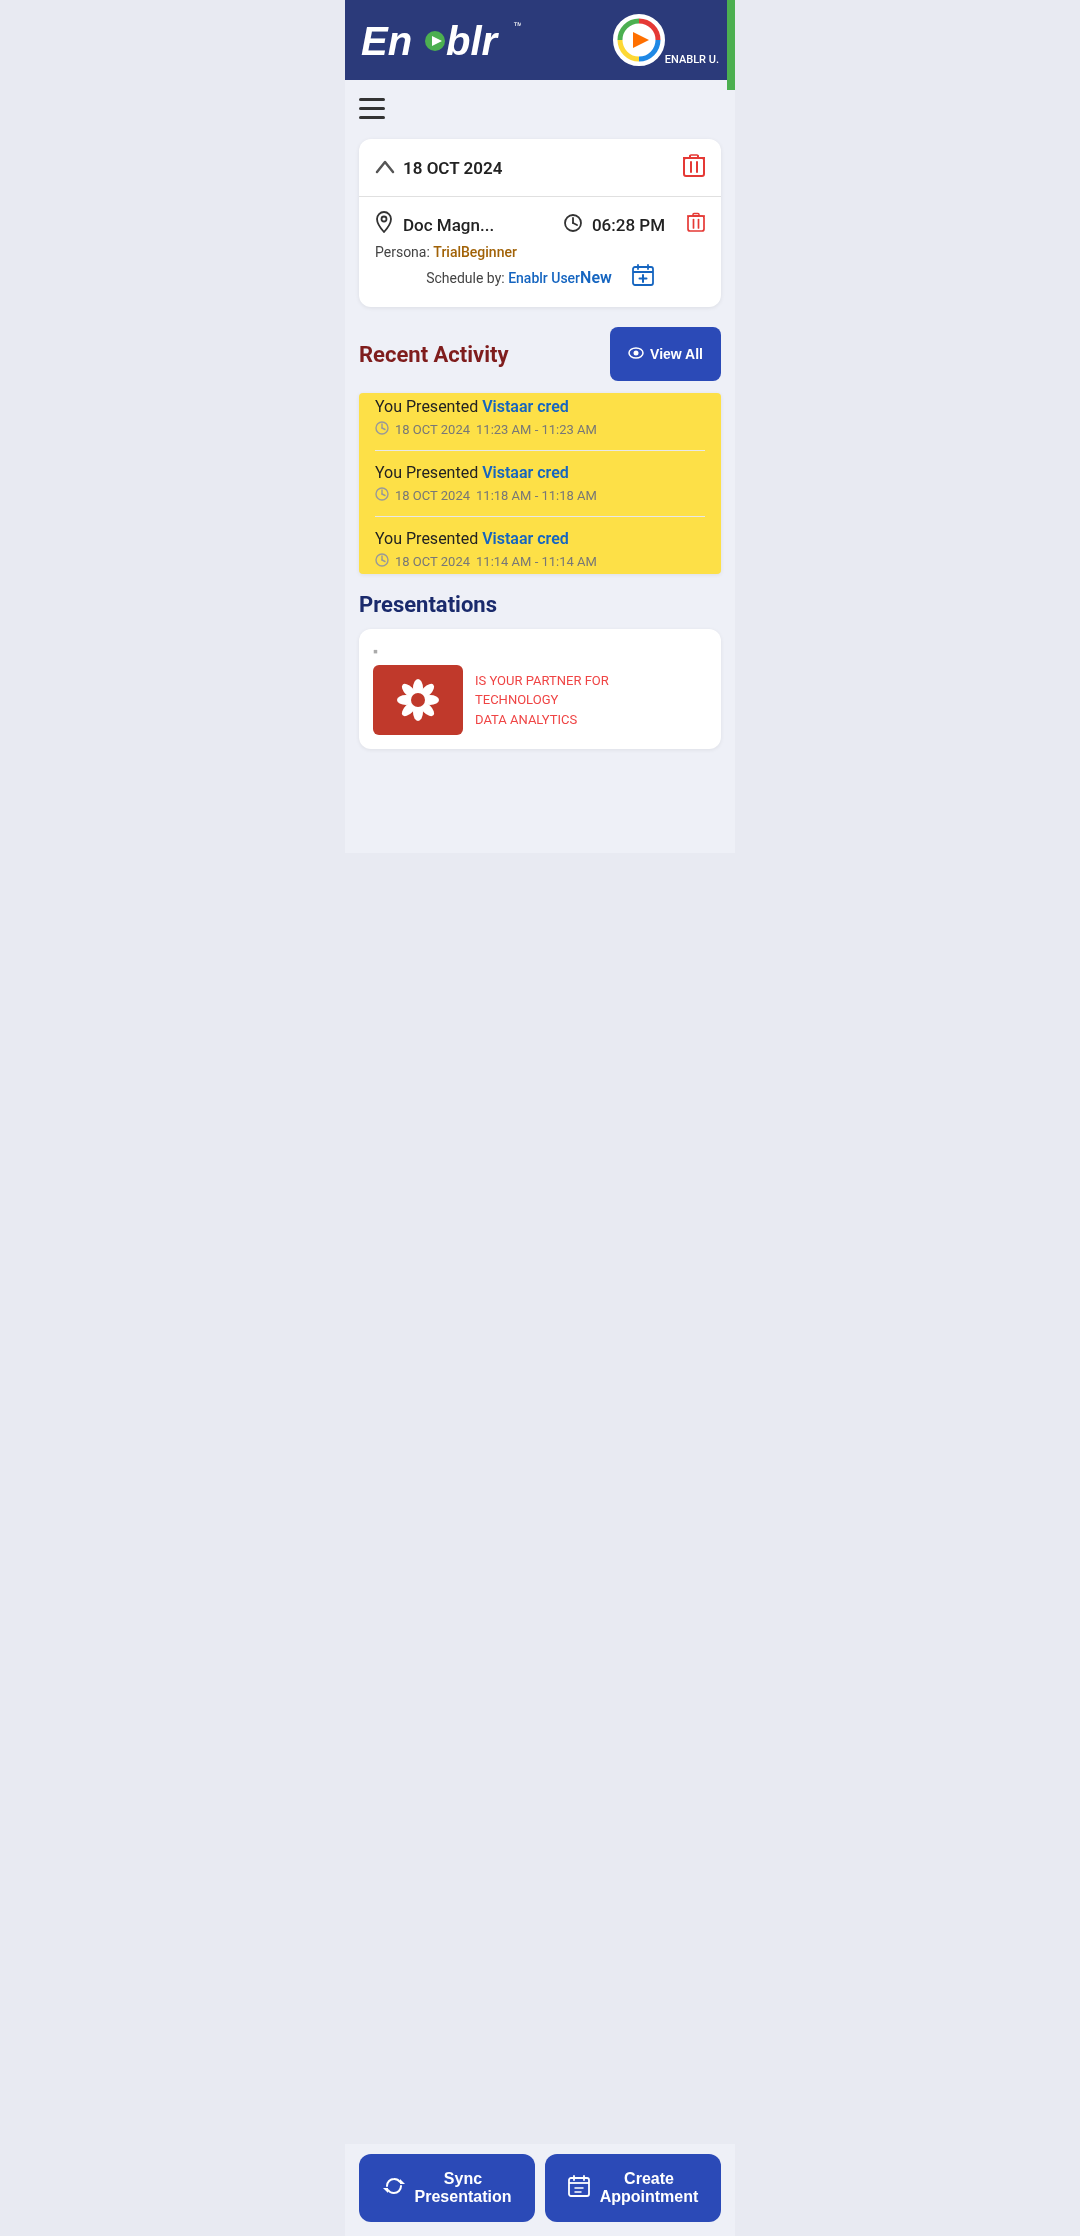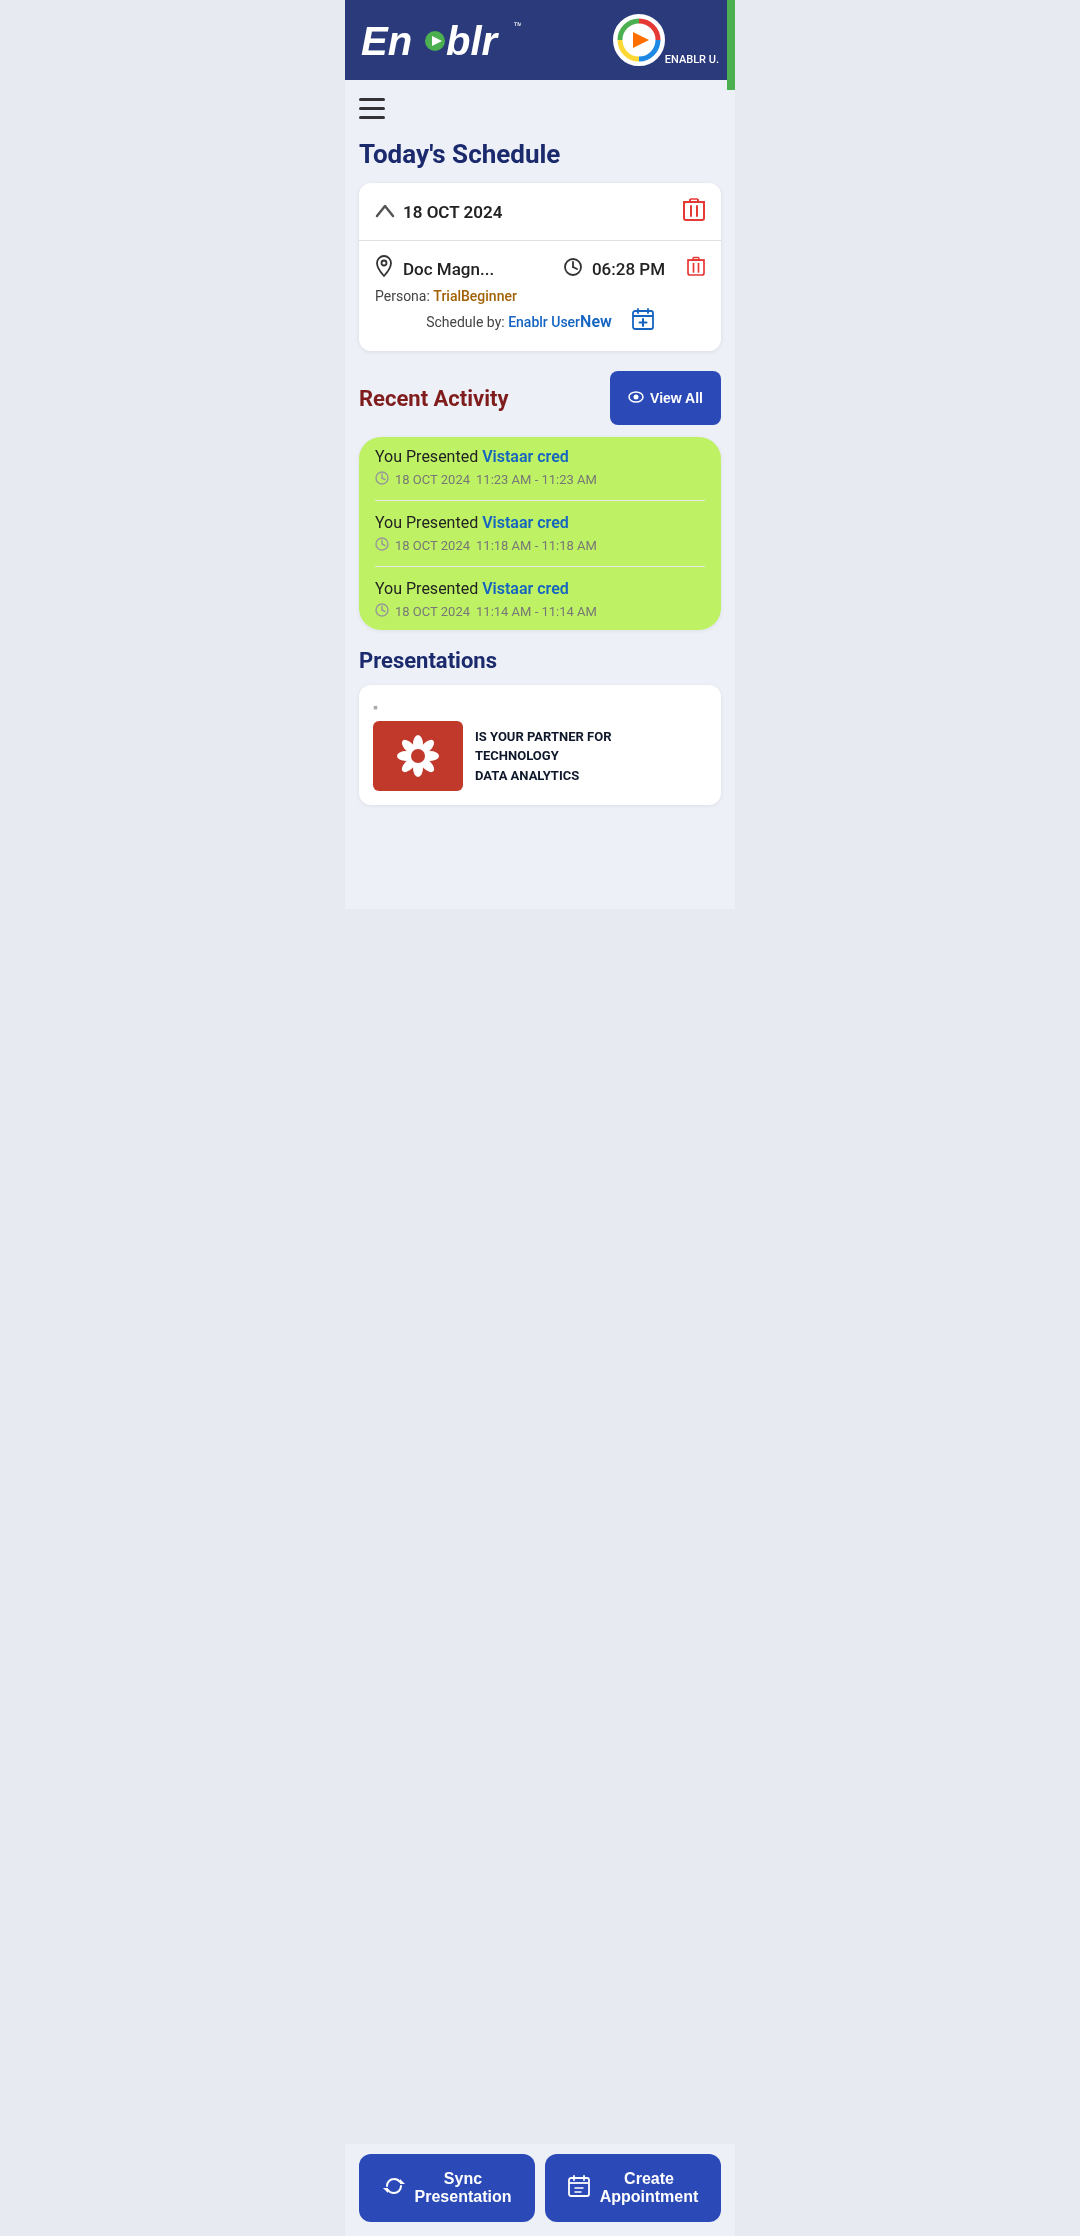--- a/index.html
+++ b/index.html
@@ -204,23 +204,23 @@
       cursor: pointer;
       display: flex;
       align-items: center;
       gap: 6px;
     }
     .eye-icon {
       font-size: 16px;
     }
 
     .activity-card {
-      background: #bef264;
-      border-radius: 22px;
-      padding: 10px 16px;
+      background: #fde047;
+      border-radius: 4px;
+      padding: 4px 16px;
       margin-bottom: 18px;
       box-shadow: 0 1px 4px rgba(0,0,0,0.07);
     }
     .activity-item {
       padding: 12px 0;
       border-bottom: 1px solid #e8e8e8;
     }
     .activity-item:last-child {
       border-bottom: none;
       padding-bottom: 0;
@@ -282,22 +282,22 @@
       background: #c0392b;
       border-radius: 6px;
       display: flex;
       align-items: center;
       justify-content: center;
       flex-shrink: 0;
       overflow: hidden;
     }
     .presentation-text {
       font-size: 13px;
-      font-weight: 700;
-      color: #0f172a;
+      font-weight: 400;
+      color: #ef4444;
       line-height: 1.5;
       text-transform: uppercase;
     }
 
     
     .bottom-bar {
       position: fixed;
       bottom: 0;
       left: 50%;
       transform: translateX(-50%);
@@ -378,21 +378,20 @@
   
   <div class="menu-icon">
     <svg width="26" height="22" viewBox="0 0 26 22">
       <rect x="0" y="0" width="26" height="3" rx="1.5" fill="#333"></rect>
       <rect x="0" y="9" width="26" height="3" rx="1.5" fill="#333"></rect>
       <rect x="0" y="18" width="26" height="3" rx="1.5" fill="#333"></rect>
     </svg>
   </div>
 
   
-  <div class="page-title">Today's Schedule</div>
 
   
   <div class="schedule-card">
     <div class="schedule-header">
       <div class="schedule-date-row">
         <span class="chevron-up">
           <svg width="20" height="14" viewBox="0 0 20 14">
             <polyline points="2,12 10,2 18,12" fill="none" stroke="#555" stroke-width="2.5" stroke-linecap="round" stroke-linejoin="round"></polyline>
           </svg>
         </span>

